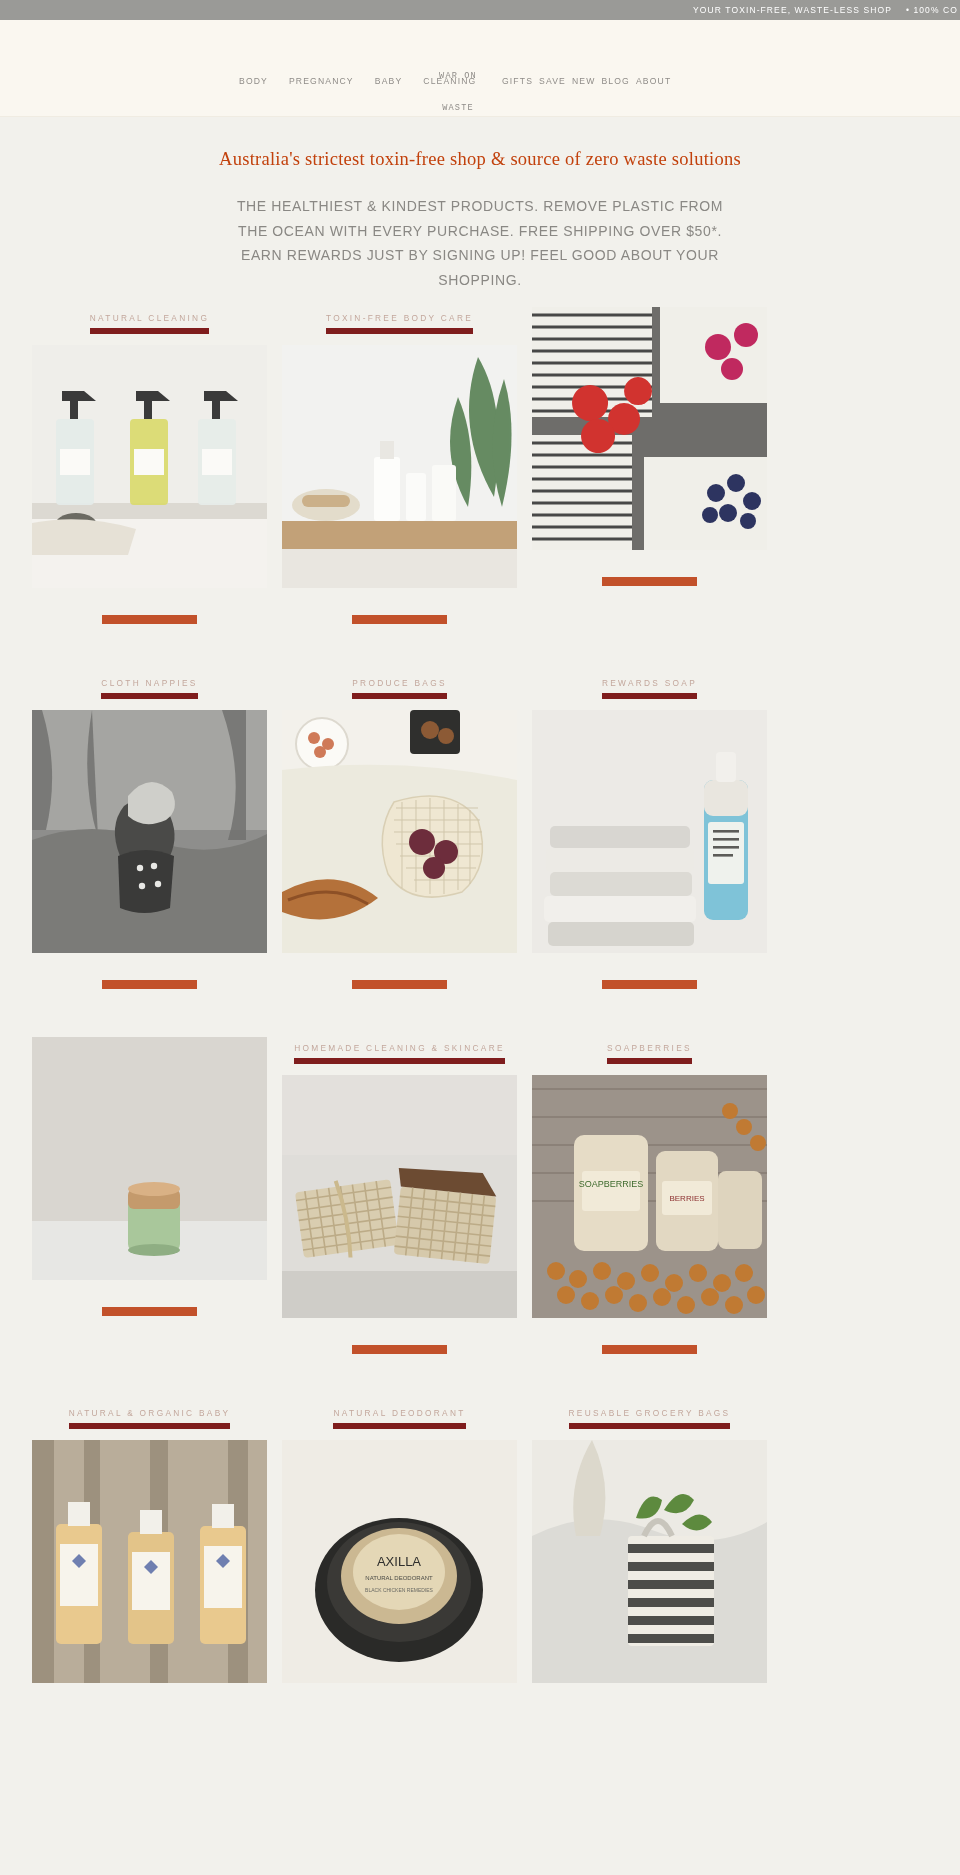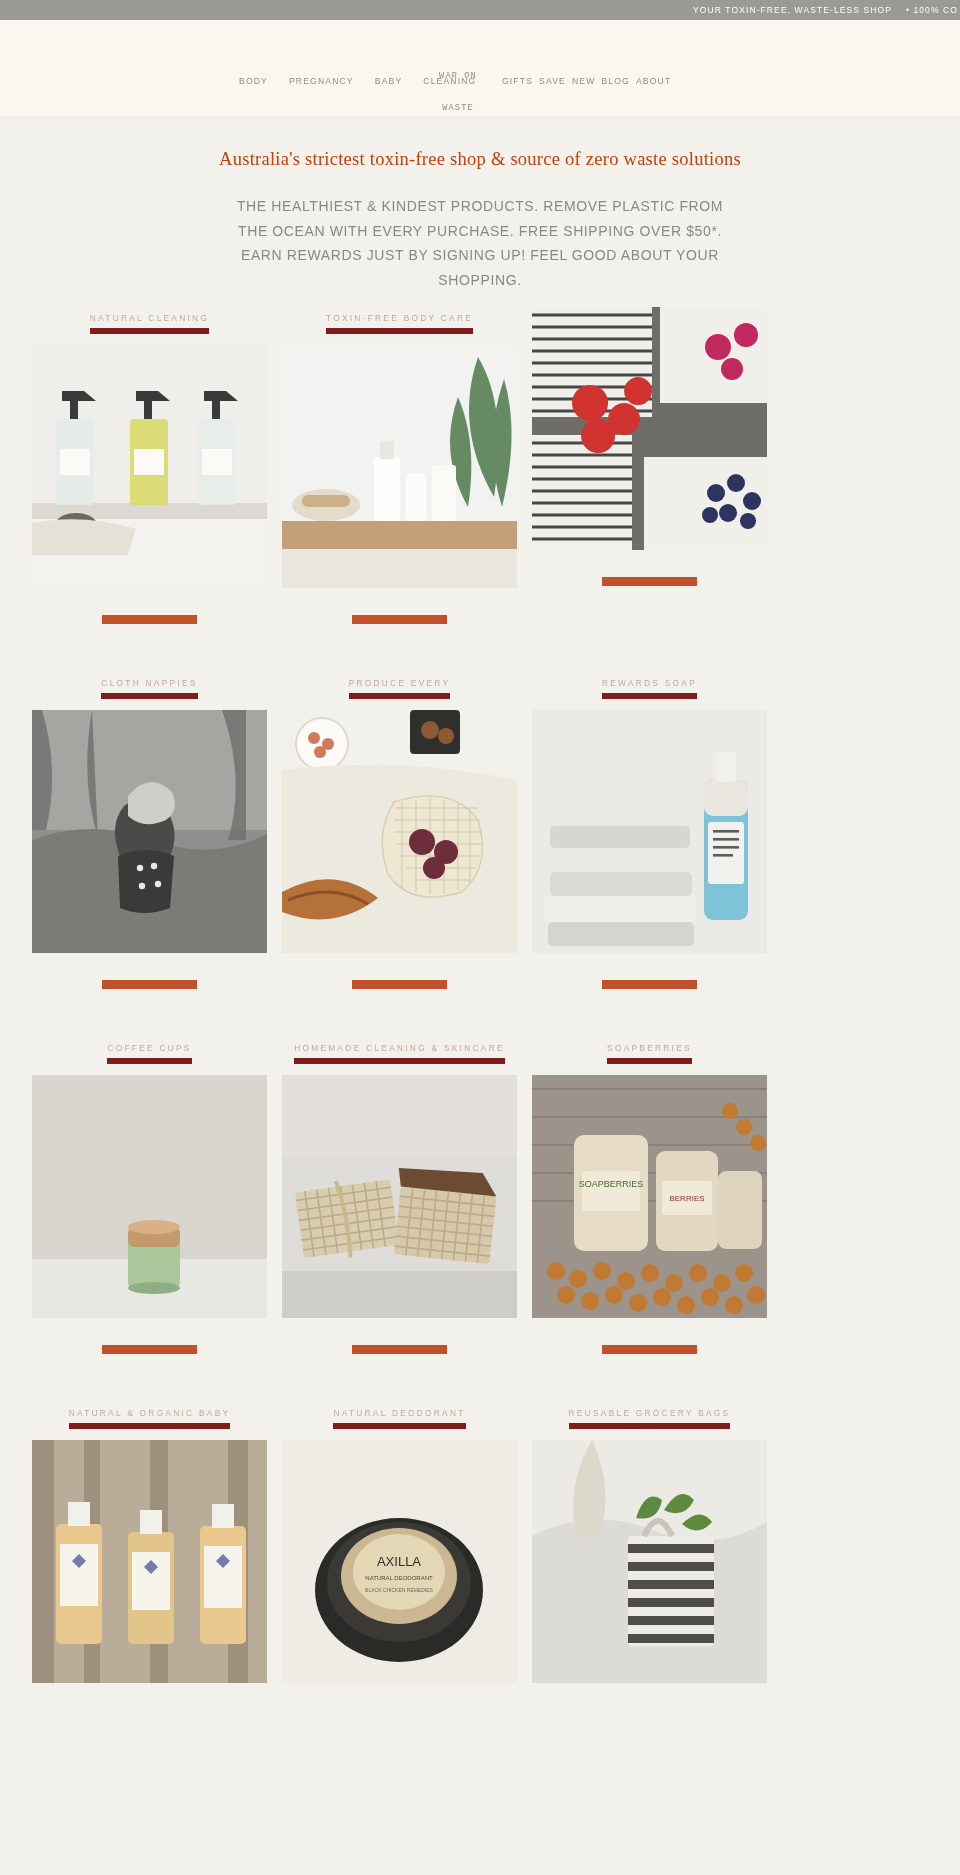--- a/index.html
+++ b/index.html
@@ -292,21 +292,21 @@
             <circle cx="122" cy="156" r="3.2" fill="#e8e8e5"></circle>
           <circle cx="110" cy="176" r="3.2" fill="#e8e8e5"></circle>
             <circle cx="126" cy="174" r="3.2" fill="#e8e8e5"></circle>
           <path d="M96 86 q22 -26 44 -4 q8 18 -6 28 q-22 10 -38 -4z" fill="#cfcfca"></path>
         </g>
         </svg>
       </div>
       <div class="cta-wrap"><div class="cta-bar"></div></div>
     </div>
     <div class="cell">
-      <div class="cat-label-wrap"><a class="cat-label">PRODUCE EVERY</a></div>
+      <div class="cat-label-wrap"><a class="cat-label">PRODUCE BAGS</a></div>
       <div class="thumb">
         <svg viewBox="0 0 235 243" preserveAspectRatio="none">
        <rect width="235" height="243" fill="#efede7"></rect>
         <rect width="235" height="243" fill="#efede7"></rect>
         <path d="M0 0h235v96H0z" fill="#f3f1eb"></path>
         <circle cx="40" cy="34" r="26" fill="#fbfaf6" stroke="#ddd9cf" stroke-width="2"></circle>
         <g fill="#cf7a58">
             <circle cx="32" cy="28" r="6"></circle>
             <circle cx="46" cy="34" r="6"></circle>
             <circle cx="38" cy="42" r="6"></circle>
@@ -356,21 +356,20 @@
             <rect x="181" y="120" width="26" height="2.6"></rect>
             <rect x="181" y="128" width="26" height="2.6"></rect>
           <rect x="181" y="136" width="26" height="2.6"></rect>
             <rect x="181" y="144" width="20" height="2.6"></rect>
           </g>
         </svg>
       </div>
       <div class="cta-wrap"><div class="cta-bar"></div></div>
     </div>
     <div class="cell">
-      <div class="cat-label-wrap"><a class="cat-label">COFFEE CUPS</a></div>
       <div class="thumb">
         <svg viewBox="0 0 235 243" preserveAspectRatio="none">
        <rect width="235" height="243" fill="#dedbd6"></rect>
         <rect width="235" height="243" fill="#dedbd6"></rect>
         <rect x="0" y="0" width="235" height="186" fill="#d9d6d0"></rect>
         <rect x="0" y="184" width="235" height="59" fill="#e7e7e4"></rect>
         <rect x="96" y="160" width="52" height="54" rx="7" fill="#a9c79b"></rect>
         <rect x="96" y="152" width="52" height="20" rx="6" fill="#c49a6c"></rect>
         <ellipse cx="122" cy="152" rx="26" ry="7" fill="#d9b185"></ellipse>
         <ellipse cx="122" cy="213" rx="26" ry="6" fill="#8fae83"></ellipse>

